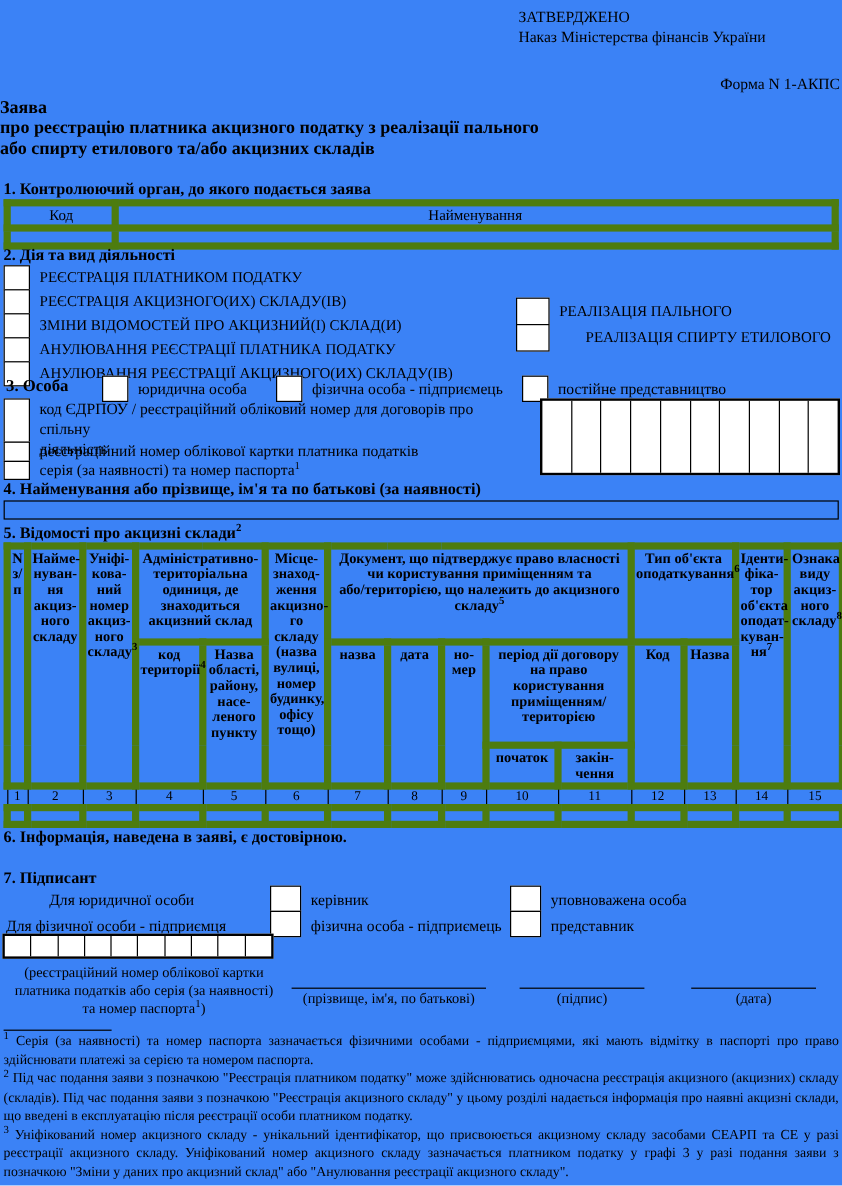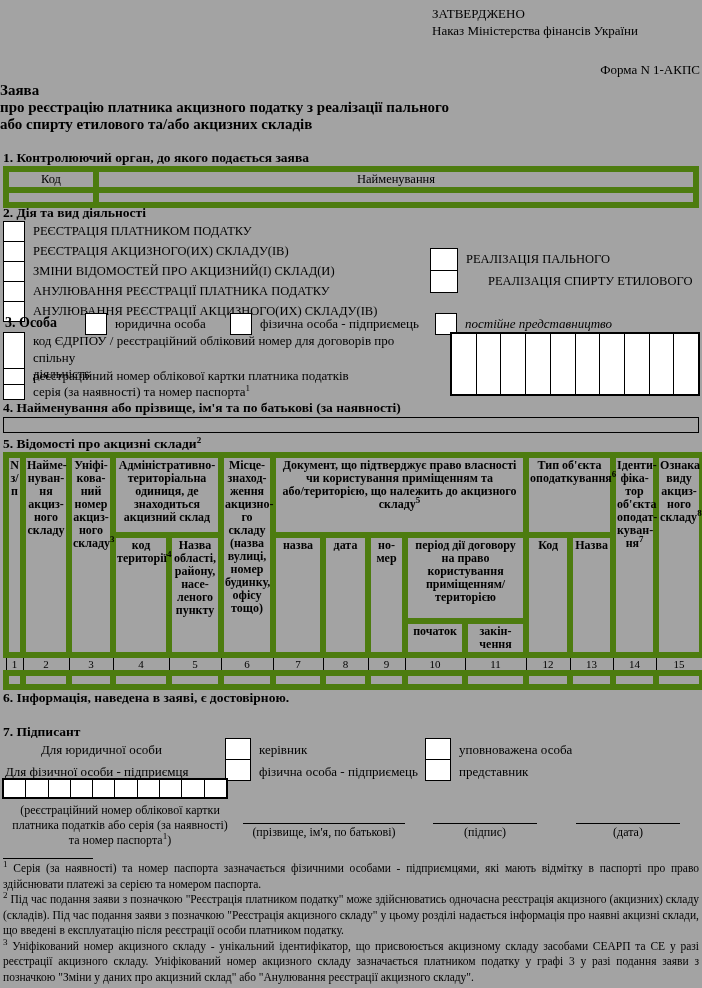--- a/index.html
+++ b/index.html
@@ -1,18 +1,18 @@
 <!DOCTYPE html>
 <html><head>
 <meta charset="utf-8">
 <style>
   * { margin:0; padding:0; box-sizing:border-box; }
   html,body { background:#fff; }
   .page {
-    position:relative; width:702px; height:988px; background:#a3a3a3; color:#000;
+    position:relative; width:702px; height:988px; background:#3b82f6; color:#000;
     font-family:"Liberation Serif","DejaVu Serif",serif; font-size:13px; overflow:hidden;
   }
   .abs { position:absolute; }
   .pre { white-space:pre-line; }
   .center { text-align:center; }
   sup { font-size:9px; line-height:0; }
 
   
   .approval { left:432px; top:5px; font-size:13px; line-height:17px; }
   .form-code { right:2px; top:62px; font-size:13px; }
@@ -119,21 +119,21 @@
     </div>
   </div>
 
   <div class="abs" style="left:0; top:313px; width:702px; height:24px;">
     <span class="abs h" style="left:5px; top:2px; font-size:14px;">3. Особа</span>
     <span class="abs cb cb-inline" style="left:85px; top:0; height:22px;"></span>
     <span class="abs" style="left:115px; top:3px;">юридична особа</span>
     <span class="abs cb cb-inline" style="left:230px; top:0; height:22px;"></span>
     <span class="abs" style="left:260px; top:3px;">фізична особа - підприємець</span>
     <span class="abs cb cb-inline" style="left:435px; top:0; height:22px;"></span>
-    <span class="abs" style="left:465px; top:3px;font-style:italic;">постійне представництво</span>
+    <span class="abs" style="left:465px; top:3px;">постійне представництво</span>
   </div>
 
   <div class="abs" style="left:0; top:332px; width:686px; height:68px;">
     <span class="abs cb" style="left:3px; top:0; height:37px;"></span>
     <span class="abs cb" style="left:3px; top:36px; height:17px;"></span>
     <span class="abs cb" style="left:3px; top:52px; height:16px;"></span>
     <div class="abs pre" style="left:33px; top:1px; width:400px; line-height:16.5px;">код ЄДРПОУ / реєстраційний обліковий номер для договорів про спільну
 діяльність</div>
     <div class="abs" style="left:33px; top:36px; width:400px;">реєстраційний номер облікової картки платника податків</div>
     <div class="abs" style="left:33px; top:52px; width:400px;"><span>серія (за наявності) та номер паспорта</span><sup>1</sup></div>

